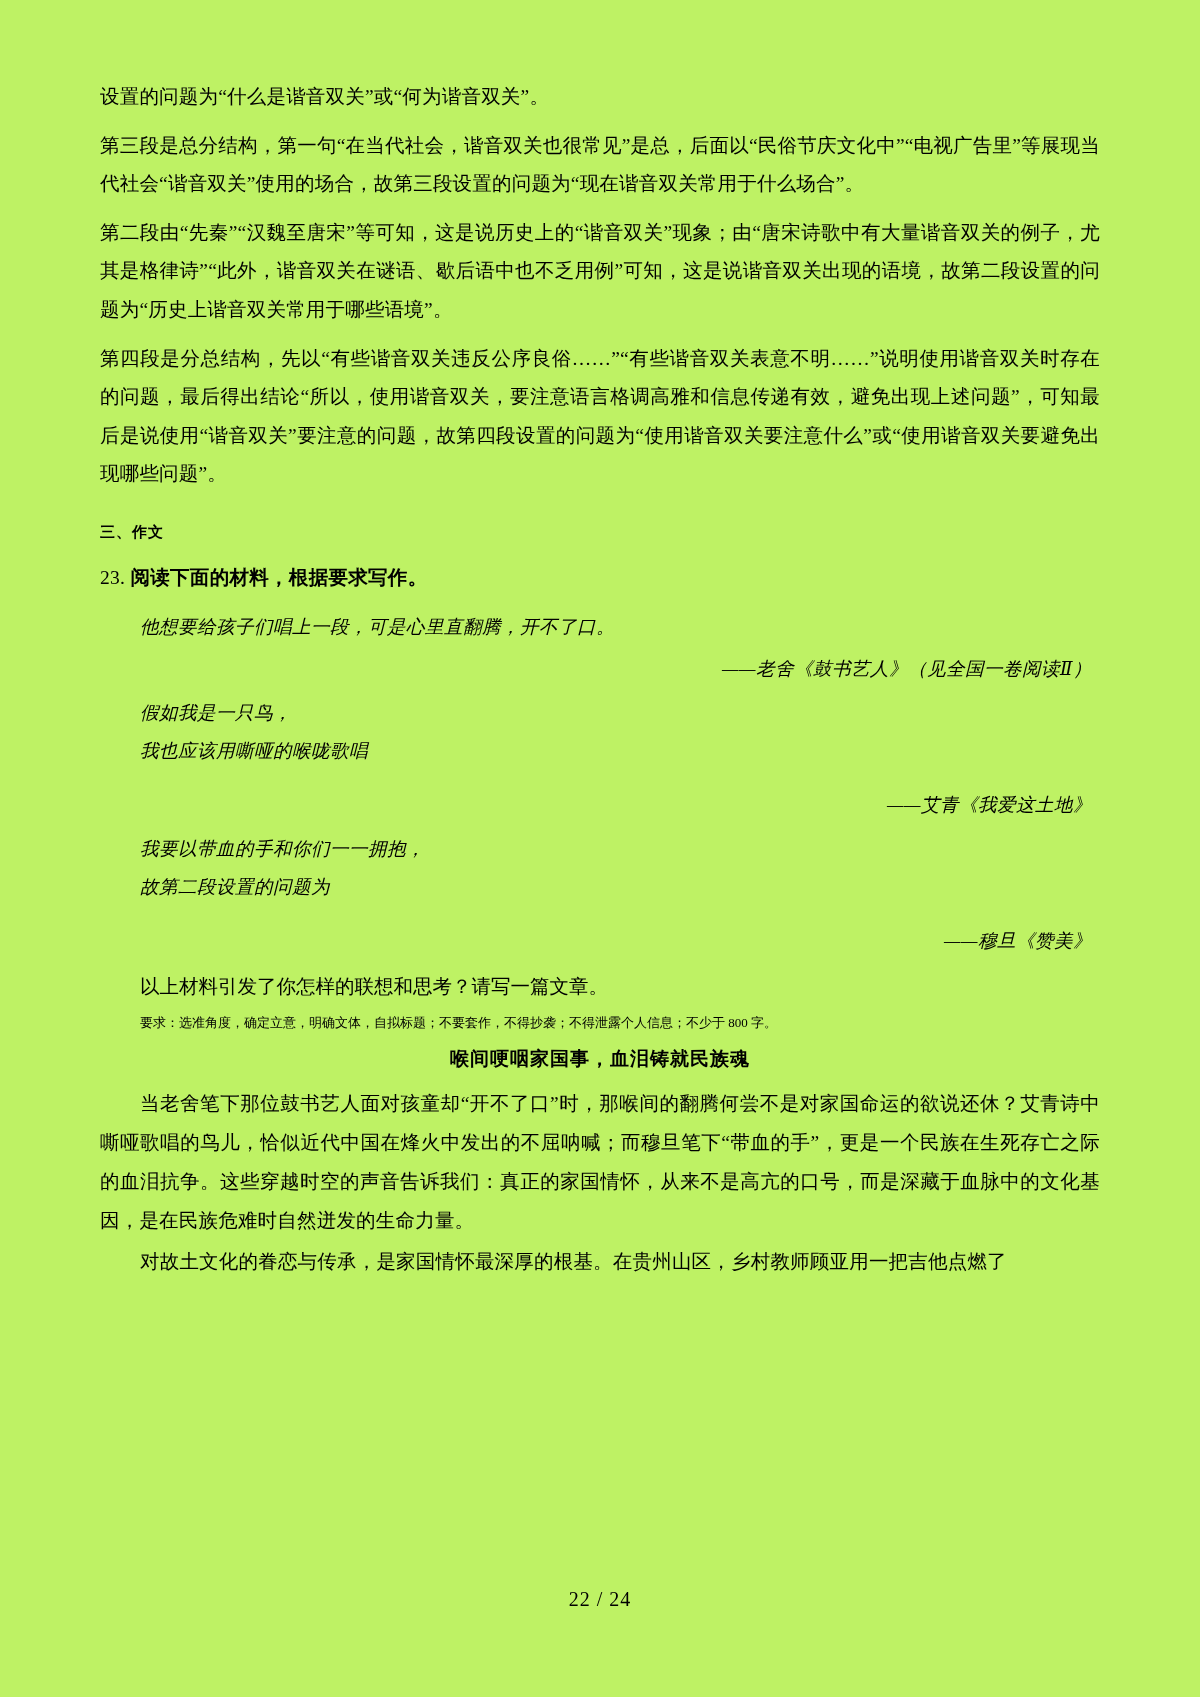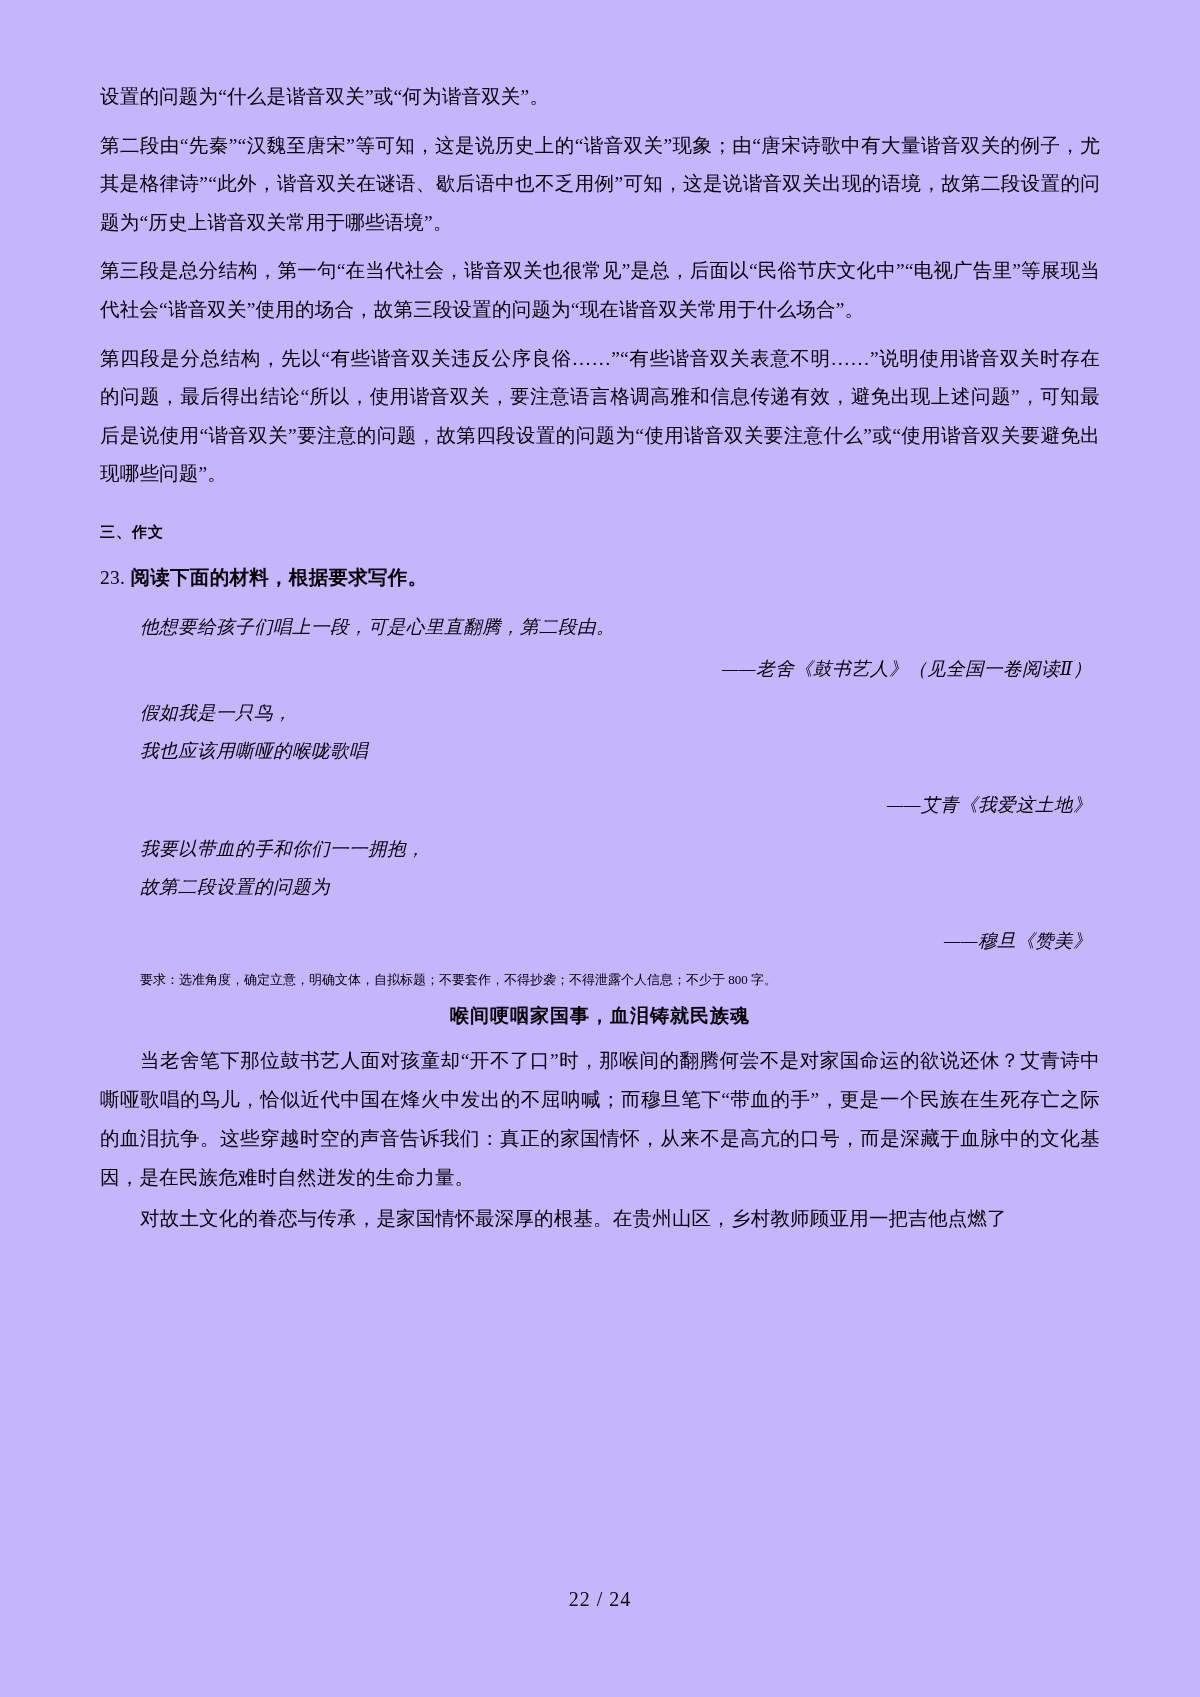--- a/index.html
+++ b/index.html
@@ -9,21 +9,21 @@
   }
   body {
     font-family: "Liberation Serif", "DejaVu Serif", serif;
     color: #000000;
   }
   .page {
     position: relative;
     width: 1200px;
     height: 1697px;
     margin: 0 auto;
-    background: #c4b5fd;
+    background: #bef264;
     box-sizing: border-box;
     padding: 78px 100px 0 100px;
     overflow: hidden;
   }
   .analysis-block p {
     margin: 0 0 10px 0;
     font-size: 19.5px;
     line-height: 1.98;
     text-align: justify;
     text-justify: inter-ideograph;
@@ -123,51 +123,52 @@
     letter-spacing: 1px;
   }
 </style>
 </head>
 <body>
 
 <div class="page">
 
   <div class="analysis-block">
     <p>设置的问题为“什么是谐音双关”或“何为谐音双关”。</p>
+    <p>第三段是总分结构，第一句“在当代社会，谐音双关也很常见”是总，后面以“民俗节庆文化中”“电视广告里”等展现当代社会“谐音双关”使用的场合，故第三段设置的问题为“现在谐音双关常用于什么场合”。</p>
     <p>第二段由“先秦”“汉魏至唐宋”等可知，这是说历史上的“谐音双关”现象；由“唐宋诗歌中有大量谐音双关的例子，尤其是格律诗”“此外，谐音双关在谜语、歇后语中也不乏用例”可知，这是说谐音双关出现的语境，故第二段设置的问题为“历史上谐音双关常用于哪些语境”。</p>
-    <p>第三段是总分结构，第一句“在当代社会，谐音双关也很常见”是总，后面以“民俗节庆文化中”“电视广告里”等展现当代社会“谐音双关”使用的场合，故第三段设置的问题为“现在谐音双关常用于什么场合”。</p>
     <p>第四段是分总结构，先以“有些谐音双关违反公序良俗……”“有些谐音双关表意不明……”说明使用谐音双关时存在的问题，最后得出结论“所以，使用谐音双关，要注意语言格调高雅和信息传递有效，避免出现上述问题”，可知最后是说使用“谐音双关”要注意的问题，故第四段设置的问题为“使用谐音双关要注意什么”或“使用谐音双关要避免出现哪些问题”。</p>
   </div>
 
   <div class="section-heading">三、作文</div>
 
   <div class="question-line">
     <span class="question-num">23.</span>
     <span>阅读下面的材料，根据要求写作。</span>
   </div>
 
   <div>
-    <div class="material">他想要给孩子们唱上一段，可是心里直翻腾，第二段由。</div>
+    <div class="material">他想要给孩子们唱上一段，可是心里直翻腾，开不了口。</div>
     <div class="attribution">——老舍《鼓书艺人》（见全国一卷阅读Ⅱ）</div>
   </div>
 
   <div>
     <div class="material tight">假如我是一只鸟，</div>
     <div class="material">我也应该用嘶哑的喉咙歌唱</div>
     <div class="spacer-sm"></div>
     <div class="attribution">——艾青《我爱这土地》</div>
   </div>
 
   <div>
     <div class="material tight">我要以带血的手和你们一一拥抱，</div>
     <div class="material">故第二段设置的问题为</div>
     <div class="spacer-sm"></div>
     <div class="attribution">——穆旦《赞美》</div>
   </div>
 
+  <div class="prompt-line">以上材料引发了你怎样的联想和思考？请写一篇文章。</div>
   <div class="requirement">要求：选准角度，确定立意，明确文体，自拟标题；不要套作，不得抄袭；不得泄露个人信息；不少于 800 字。</div>
 
 
   <div class="essay-title">喉间哽咽家国事，血泪铸就民族魂</div>
 
   <div class="essay-para">当老舍笔下那位鼓书艺人面对孩童却“开不了口”时，那喉间的翻腾何尝不是对家国命运的欲说还休？艾青诗中嘶哑歌唱的鸟儿，恰似近代中国在烽火中发出的不屈呐喊；而穆旦笔下“带血的手”，更是一个民族在生死存亡之际的血泪抗争。这些穿越时空的声音告诉我们：真正的家国情怀，从来不是高亢的口号，而是深藏于血脉中的文化基因，是在民族危难时自然迸发的生命力量。</div>
   <div class="essay-para">对故土文化的眷恋与传承，是家国情怀最深厚的根基。在贵州山区，乡村教师顾亚用一把吉他点燃了</div>
 
   <div class="footer">22 / 24</div>
 

